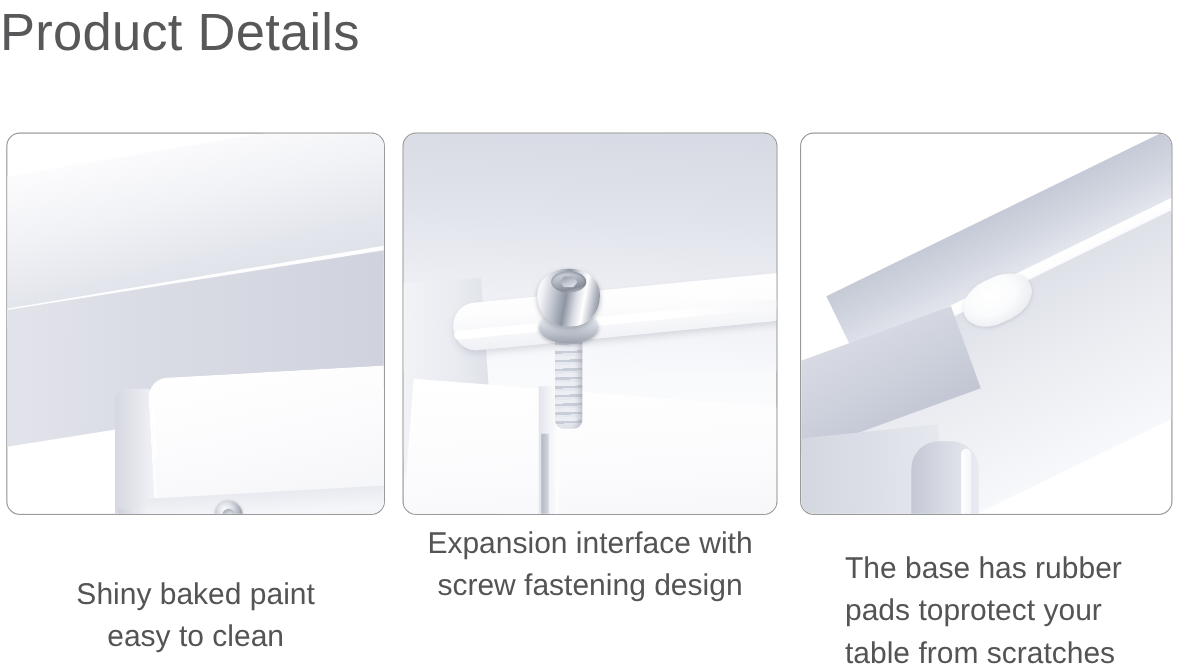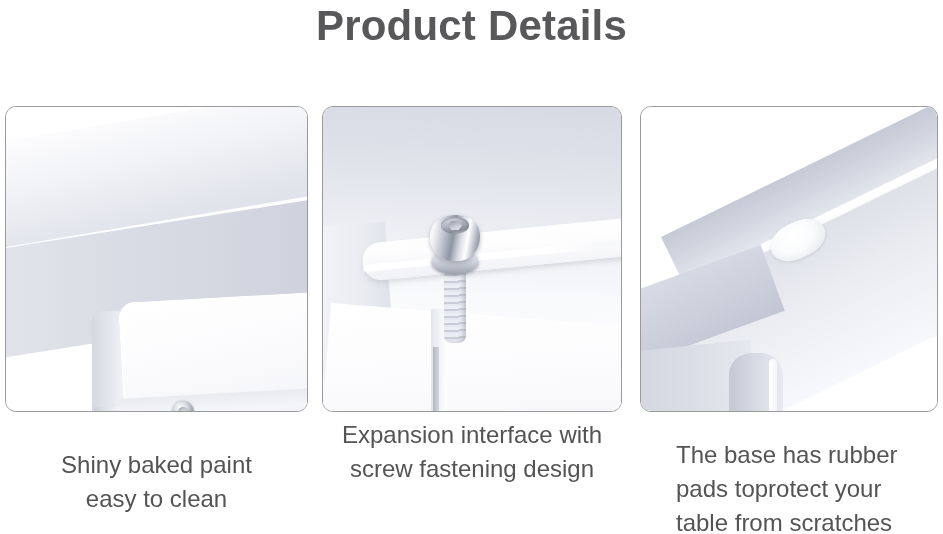--- a/index.html
+++ b/index.html
@@ -15,24 +15,23 @@
     font-family: "Liberation Sans", sans-serif;
     -webkit-font-smoothing: antialiased;
   }
 
   
   .page-title {
     position: absolute;
     left: 0;
     top: 0px;
     width: 943px;
-    text-align: center;
     font-size: 42px;
     line-height: 52px;
-    font-weight: 700;
+    font-weight: 400;
     color: #58585a;
     letter-spacing: 0.2px;
   }
 
   
   .panel {
     position: absolute;
     top: 106px;
     height: 306px;
     border: 1px solid #9a9a9a;
@@ -408,21 +407,21 @@
   .caption {
     position: absolute;
     font-size: 24px;
     line-height: 34px;
     color: #545456;
     font-weight: 400;
     white-space: pre-line;
   }
   #caption-1 {
     left: 5px;
-    top: 448px;
+    top: 459px;
     width: 303px;
     text-align: center;
   }
   #caption-2 {
     left: 322px;
     top: 418px;
     width: 300px;
     text-align: center;
   }
   #caption-3 {

